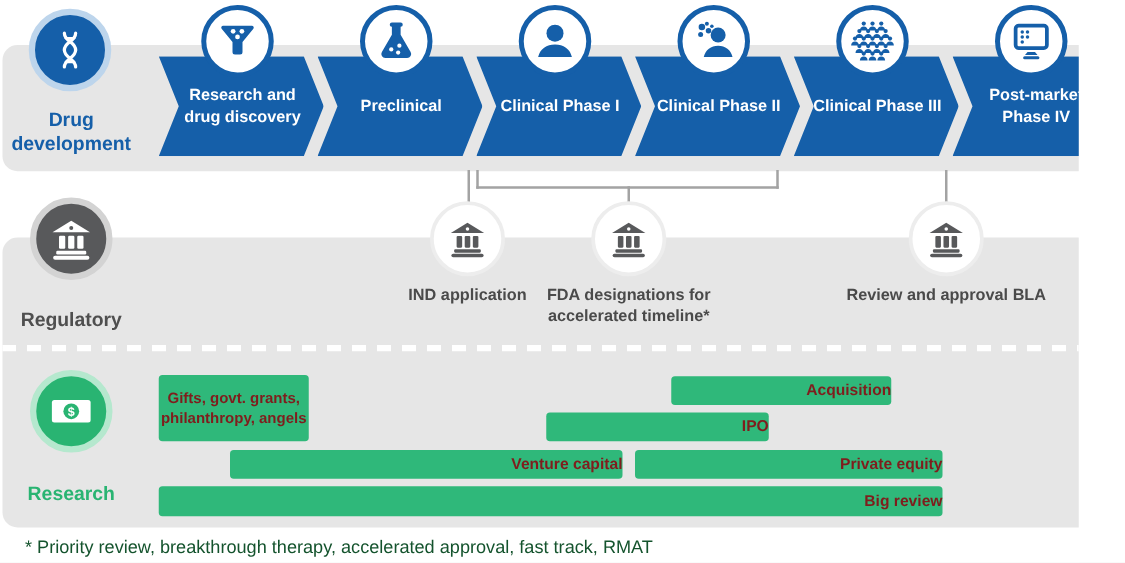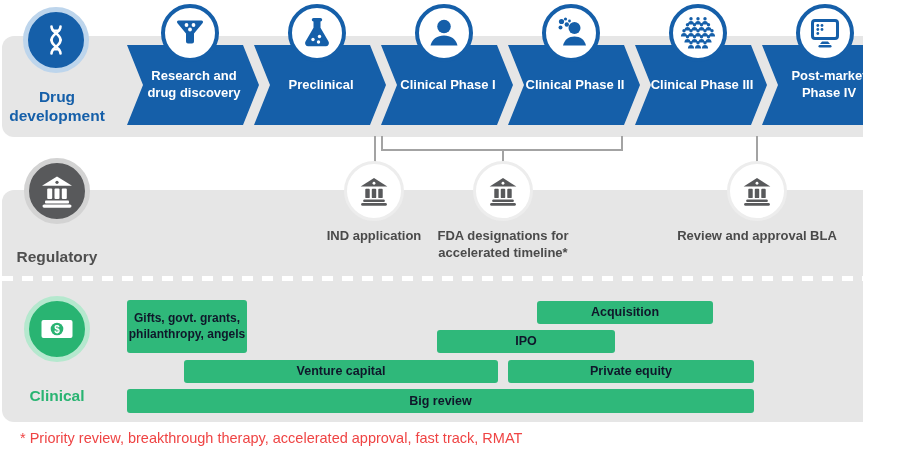--- a/index.html
+++ b/index.html
@@ -51,25 +51,25 @@
   .milestone svg{width:32px;height:32px;}
   .m-label{position:absolute;top:228px;text-align:center;color:#4a4a4a;
          font-weight:bold;font-size:13px;line-height:1.3;z-index:2;}
   .bank{fill:currentColor;}
   .milestone .bank-ic{color:#58595b;}
   .badge-reg .bank-ic{color:#fff;}
   .milestone .bank-dot{fill:#fff;}
   .badge-reg .bank-dot{fill:#58595b;}
 
   
-  .bar{position:absolute;background:#2fb87a;border-radius:3px;color:#0f172a;
+  .bar{position:absolute;background:#2fb87a;border-radius:3px;color:#7f1d1d;
        font-weight:bold;font-size:12.5px;display:flex;align-items:center;
-       justify-content:center;text-align:center;line-height:1.3;z-index:2;}
-
-  .footnote{position:absolute;left:20px;top:430px;color:#ef4444;font-size:14.5px;z-index:1;}
+       justify-content:flex-end;text-align:center;line-height:1.3;z-index:2;}
+
+  .footnote{position:absolute;left:20px;top:430px;color:#14532d;font-size:14.5px;z-index:1;}
 </style>
 </head>
 <body>
 
 <div class="canvas">
 
   <div class="band-top"></div>
 
   <div class="chev" style="left:127px">
     <span>Research and drug discovery</span>
@@ -239,21 +239,21 @@
   <div class="m-label" style="left:412px;width:182px">FDA designations for accelerated timeline*</div>
   <div class="m-label" style="left:666px;width:182px">Review and approval BLA</div>
 
   <div class="badge badge-fund">
     <svg viewBox="0 0 36 36">
       <rect x="2.5" y="9" width="31" height="18" rx="2" fill="#fff"></rect>
       <circle cx="18" cy="18" r="6.3" fill="#29b472"></circle>
       <text x="18" y="21.6" text-anchor="middle" font-size="10" font-weight="bold" fill="#fff" font-family="Liberation Sans, sans-serif">$</text>
     </svg>
   </div>
-  <div class="row-label lbl-fund">Clinical</div>
+  <div class="row-label lbl-fund">Research</div>
 
   <div class="bar" style="left:127px;top:300px;width:120px;height:53px;font-size:12px">
     <span>Gifts, govt. grants, philanthropy, angels</span>
     </div>
   <div class="bar" style="left:537px;top:301px;width:176px;height:23px">
     <span>Acquisition</span>
     </div>
   <div class="bar" style="left:437px;top:330px;width:178px;height:23px">
     <span>IPO</span>
     </div>

